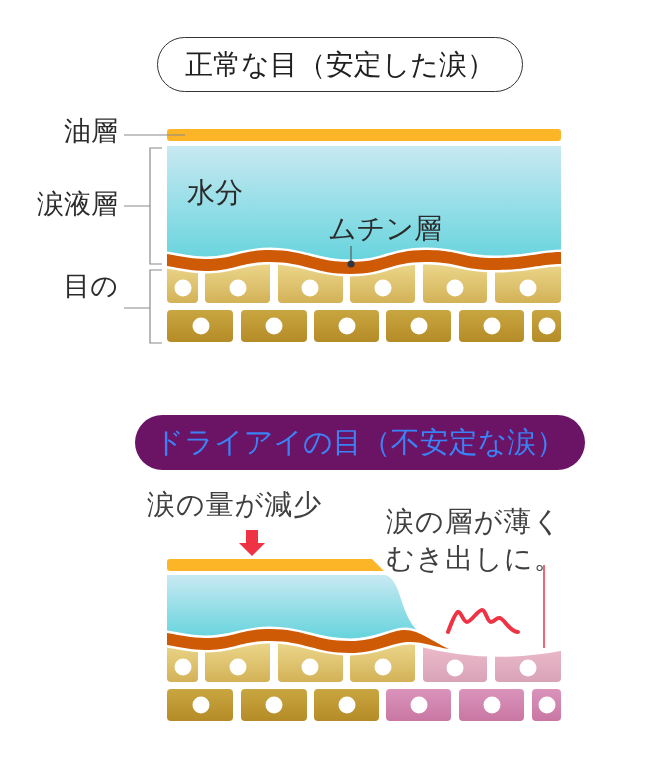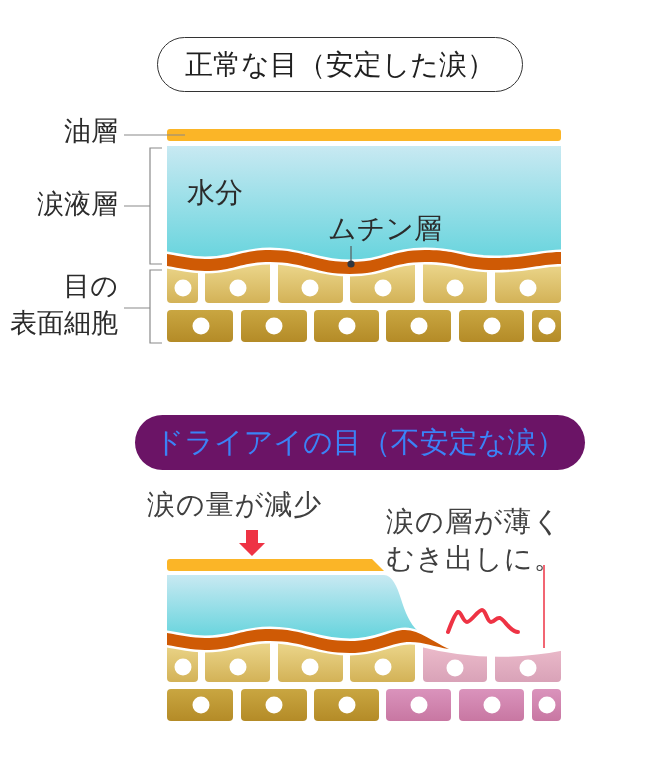--- a/index.html
+++ b/index.html
@@ -168,21 +168,20 @@
   </svg>
 
   <div class="title-pill">
     <span>正常な目（安定した涙）</span>
   </div>
 
   <div class="layer-label" style="top:114px;height:34px;line-height:34px;">油層</div>
   <div class="layer-label" style="top:187px;height:34px;line-height:34px;">涙液層</div>
   <div class="layer-label" style="top:267px;line-height:37px;">
     <span>目の</span>
-    <span>表面細胞</span>
   </div>
 
   <div class="txt inner-label" style="left:187px;top:177px;">水分</div>
   <div class="txt inner-label" style="left:292px;top:213px;margin-left:36px;">ムチン層</div>
 
   <div class="banner-text">
     <span>ドライアイの目（不安定な涙）</span>
   </div>
 
   <div class="txt red-note" style="left:147px;top:488px;line-height:33px;">涙の量が減少</div>

